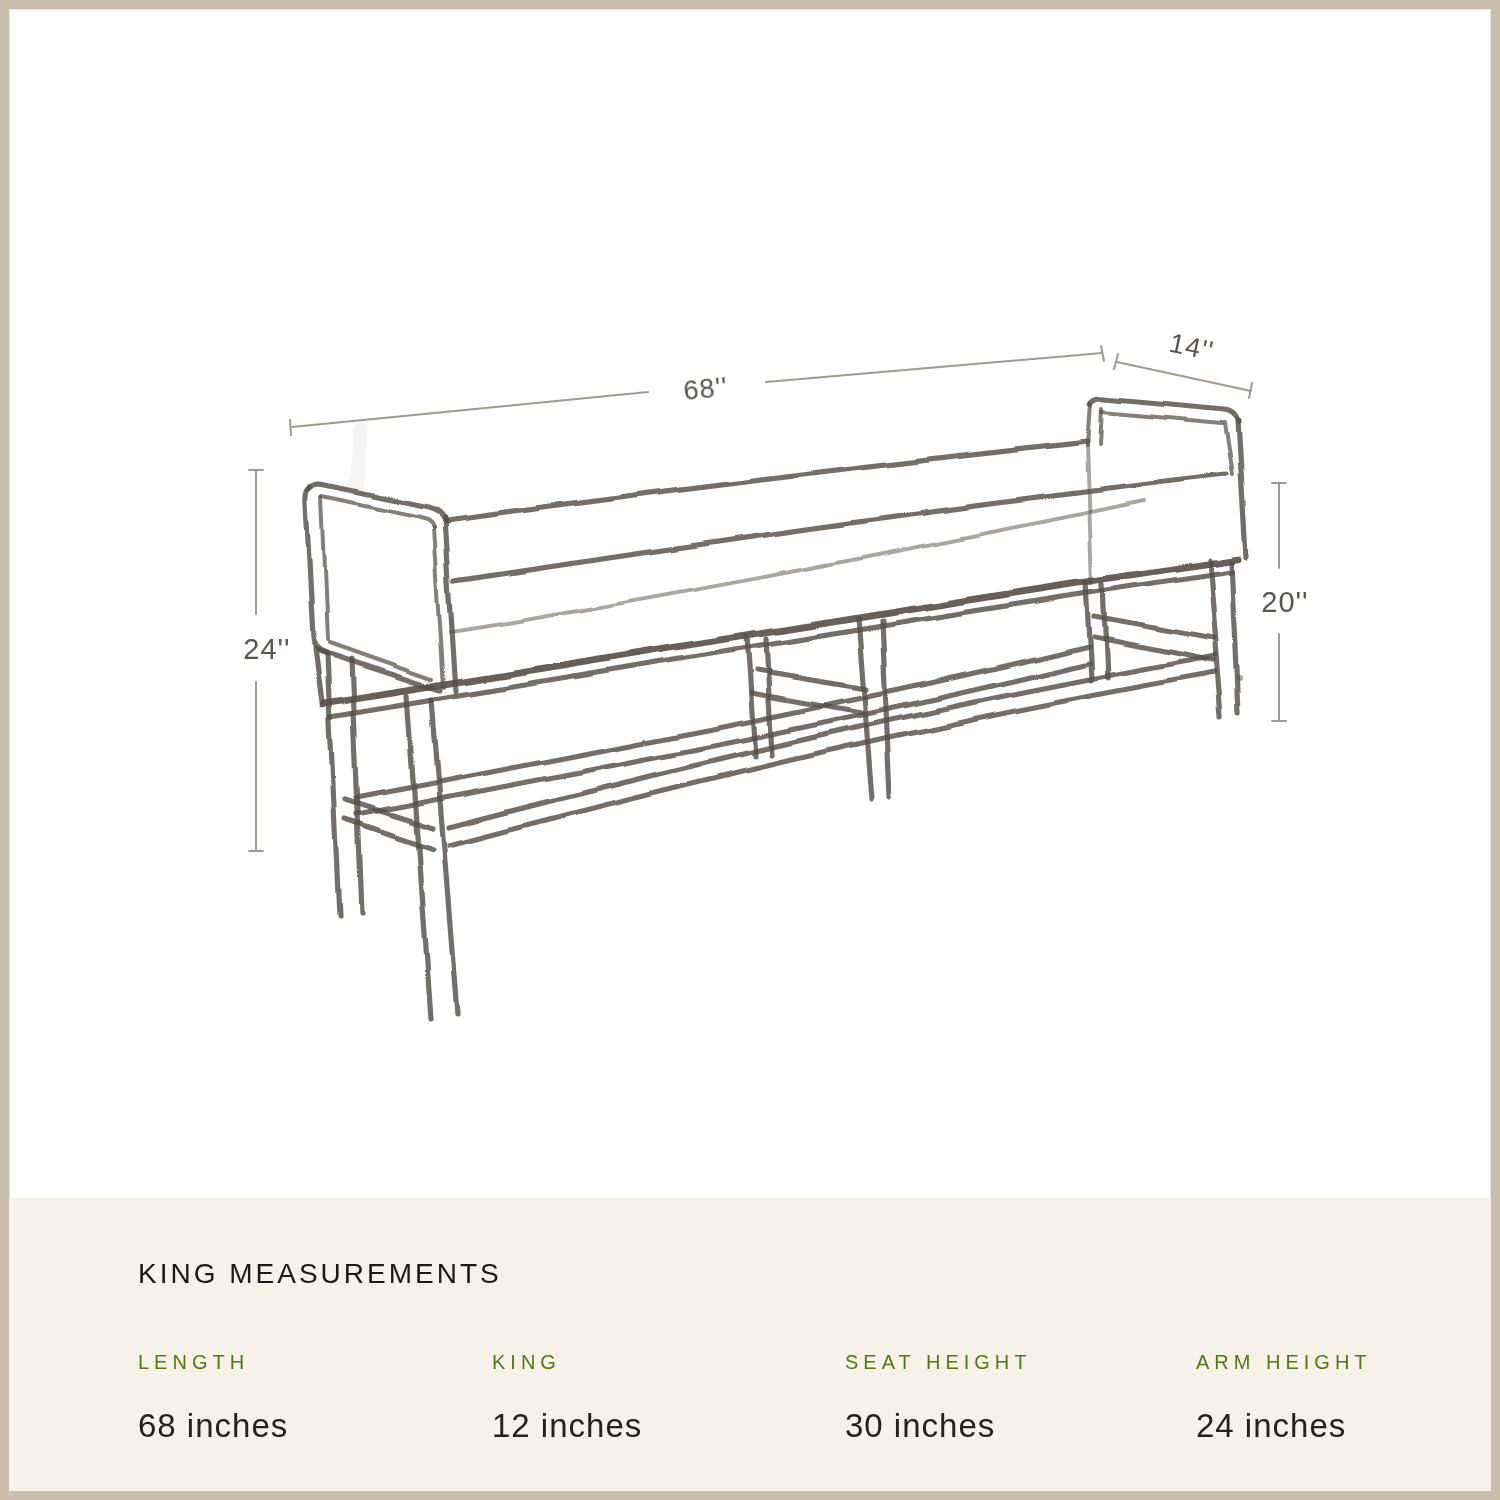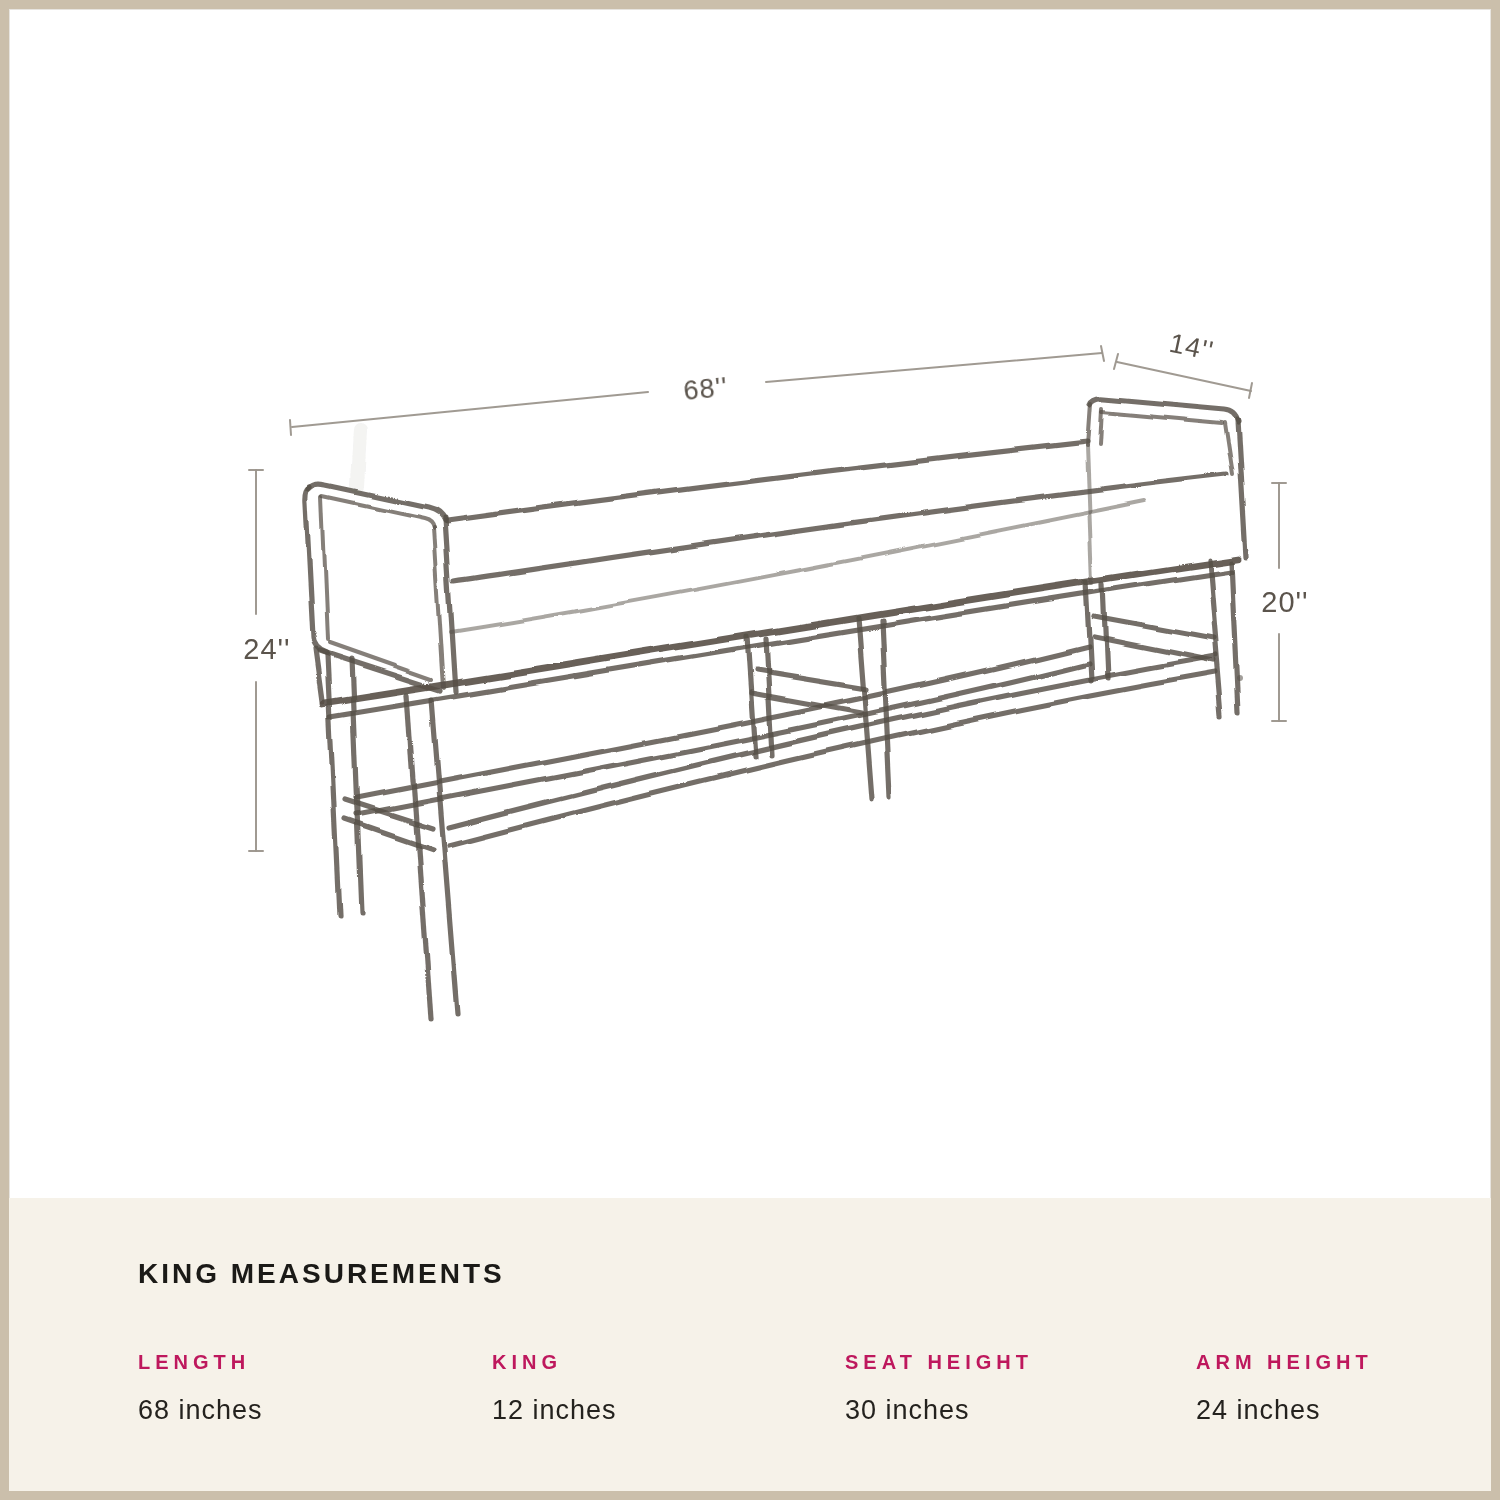--- a/index.html
+++ b/index.html
@@ -16,25 +16,25 @@
   .ink .smudge{stroke-width:14;opacity:.07;}
   .ink .dot{fill:#564f47;stroke:none;opacity:.55;}
 
   
   .dims path{fill:none;stroke:#9b958c;stroke-width:2;stroke-linecap:round;opacity:.95;}
   .dims text{fill:#5b544c;letter-spacing:1px;font-size:27px;text-anchor:middle;}
   .dims text.big{font-size:29px;}
 
   
   .measure-panel{position:absolute;left:9px;right:9px;top:1198px;bottom:9px;background:#f6f2e9;}
-  .measure-title{position:absolute;left:129px;top:62px;margin:0;font-size:28px;font-weight:bold;
+  .measure-title{position:absolute;left:129px;top:62px;margin:0;font-size:28px;font-weight:normal;
                  letter-spacing:3px;color:#1b1a17;line-height:1;}
   .m-col{position:absolute;top:152px;width:330px;}
-  .m-col .m-label{font-size:20px;font-weight:bold;letter-spacing:5px;color:#be185d;line-height:1.2;}
-  .m-col .m-value{margin-top:20px;font-size:27px;letter-spacing:1px;color:#24221e;line-height:1.2;}
+  .m-col .m-label{font-size:20px;font-weight:normal;letter-spacing:5px;color:#4d7c0f;line-height:1.2;}
+  .m-col .m-value{margin-top:32px;font-size:33px;letter-spacing:1px;color:#24221e;line-height:1.2;}
   .m-col-0{left:129px;} .m-col-1{left:483px;} .m-col-2{left:836px;} .m-col-3{left:1187px;}
 </style>
 </head>
 <body>
 
 <div class="page">
 
   <svg class="sketch-svg" viewBox="0 0 1500 1500">
     <defs>
       <filter id="sketchy" x="-20%" y="-20%" width="140%" height="140%">

